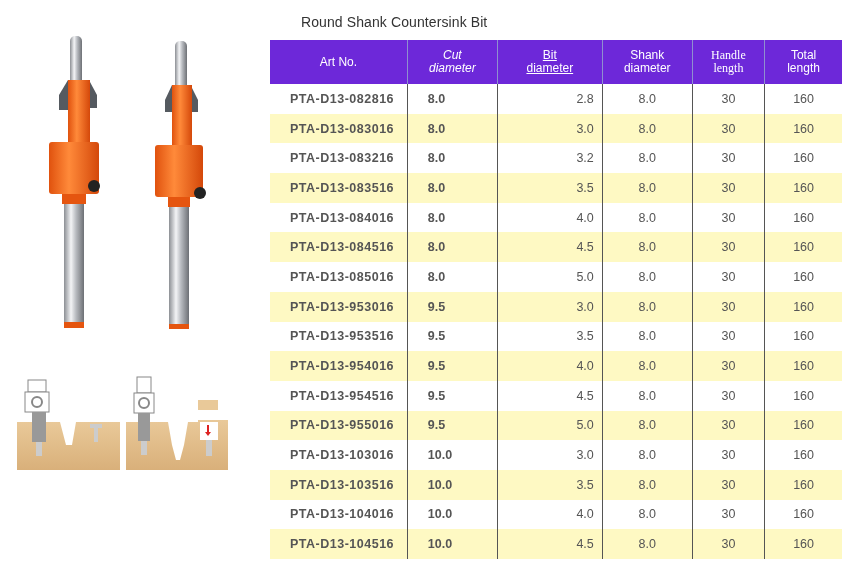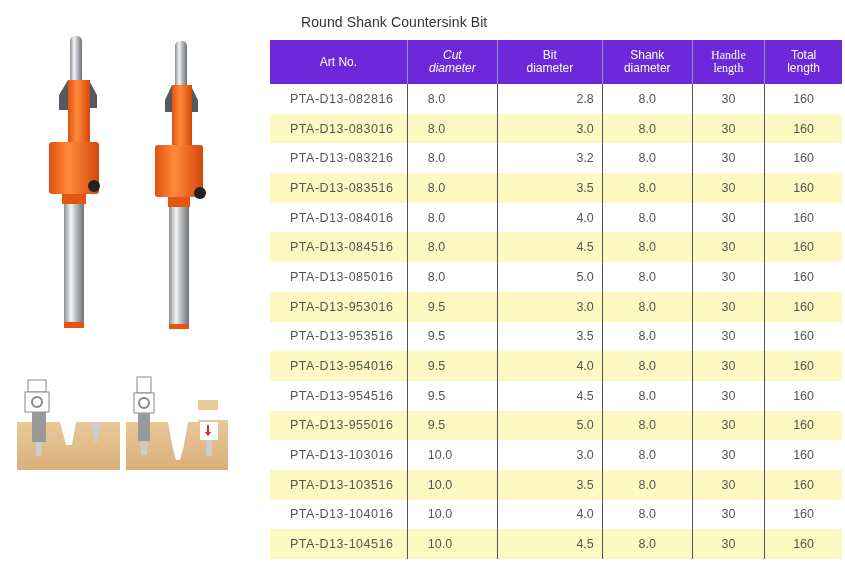--- a/index.html
+++ b/index.html
@@ -23,23 +23,23 @@
     line-height: 13px; font-size: 12px; padding: 0;
   }
   table.spec th:first-child { border-left: none; }
   table.spec th:last-child { border-right: none; }
   table.spec td {
     height: 29.7px; padding: 0; text-align: center; color: #555;
     border-left: 1px solid #555; font-size: 12.5px;
   }
   table.spec td:first-child { border-left: none; letter-spacing: 0.5px; }
   table.spec tr.alt td { background: #fef9c3; }
-  table.spec td.lefty { text-align: left; padding-left: 20px; }
+  table.spec td.lefty { text-align: left; padding-left: 20px; font-weight: bold; }
   table.spec td.righty { text-align: right; padding-right: 8px; }
-  .c0 { width: 142px; } .c1 { width: 92px; font-style: italic; } .c2 { width: 108px; }
+  .c0 { width: 142px; } .c1 { width: 92px; font-style: italic; } .c2 { width: 108px; text-decoration: underline; }
   .c3 { width: 92px; } .c4 { width: 74px; font-family: Liberation Serif, serif; } .c5 { width: 80px; }
 </style>
 </head>
 <body>
 
 <div class="left">
   <svg width="255" height="572" viewBox="0 0 255 572">
     <defs>
       <linearGradient id="steel" x1="0" x2="1" y1="0" y2="0">
         <stop offset="0" stop-color="#8c8f94"></stop>

